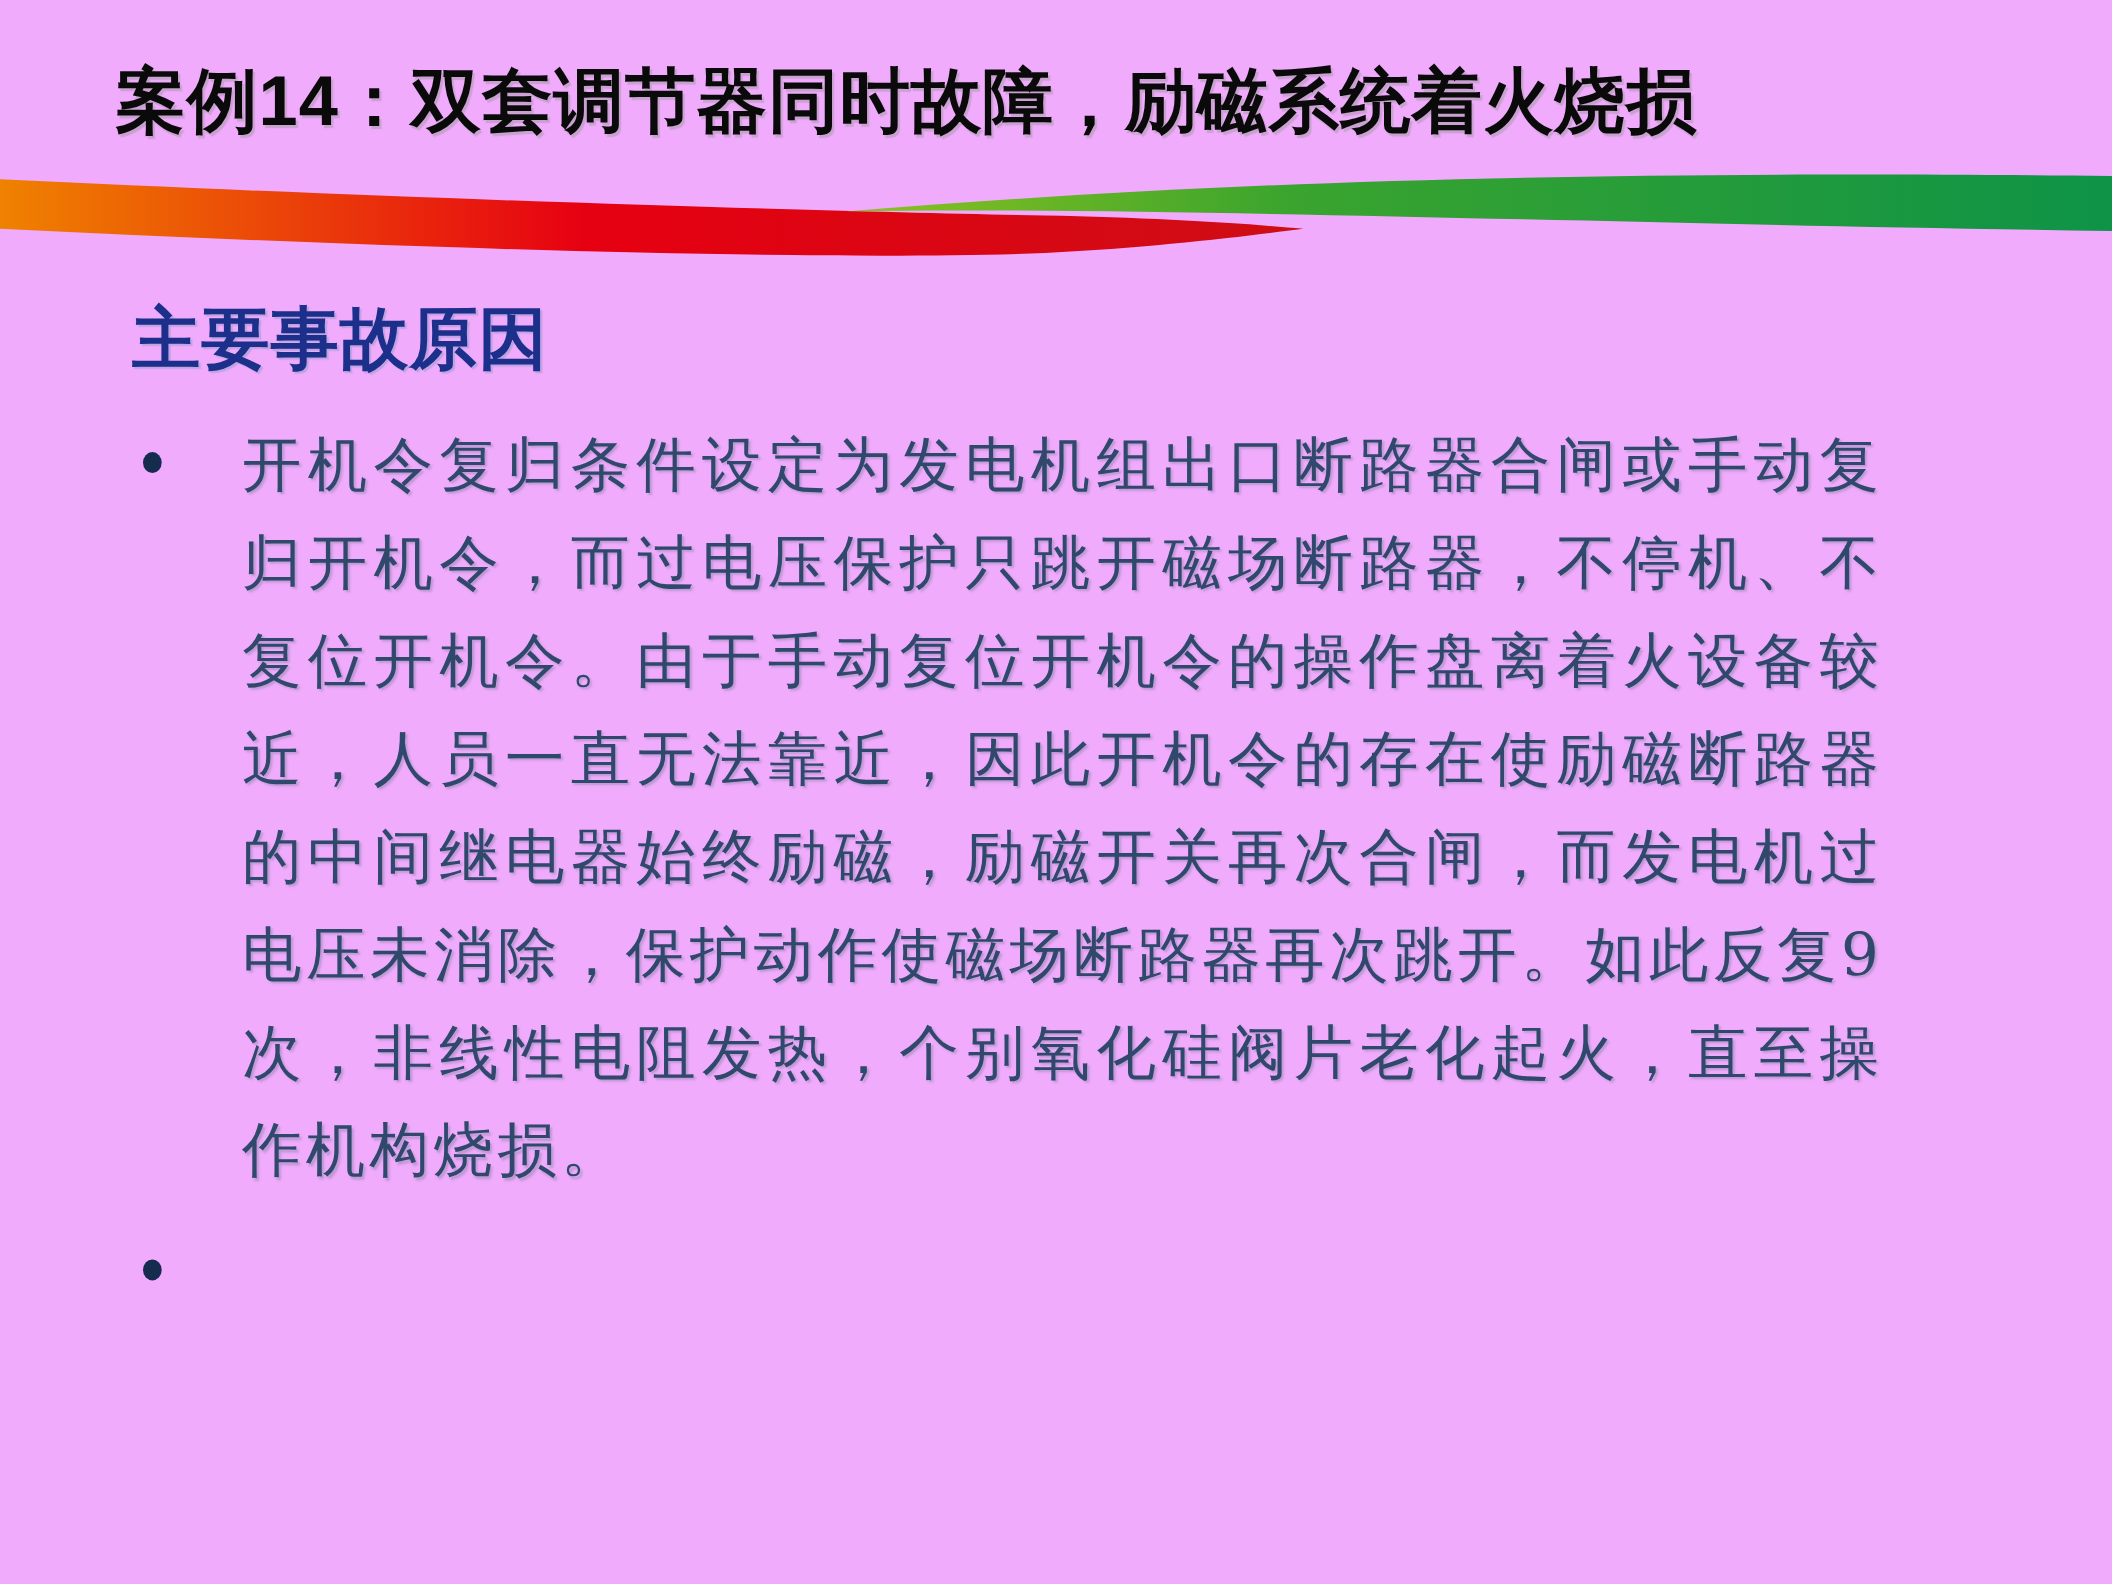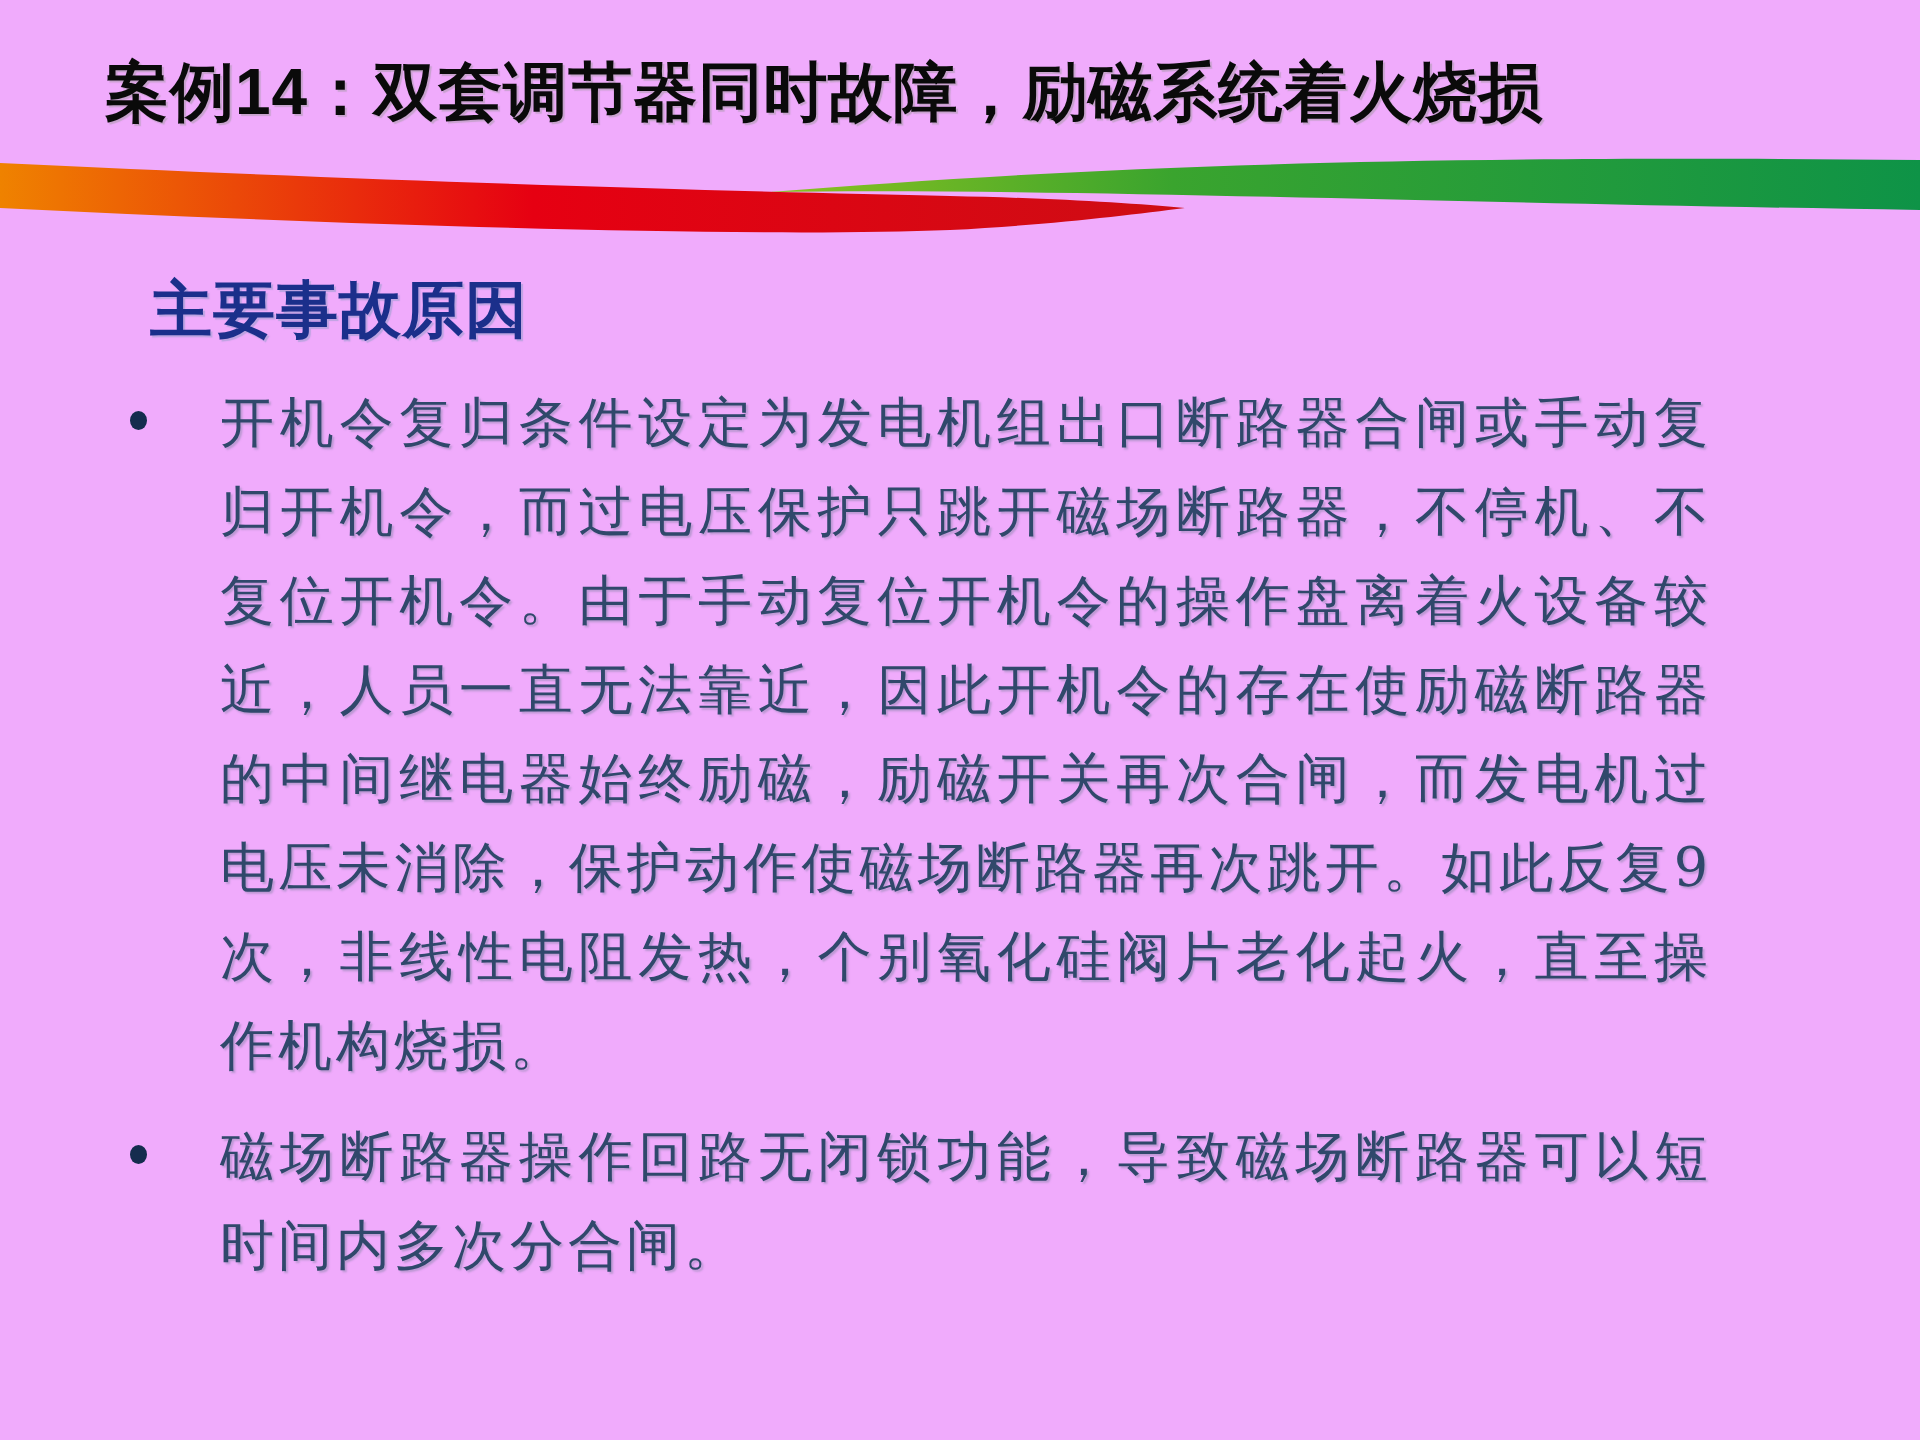--- a/index.html
+++ b/index.html
@@ -35,23 +35,23 @@
   .ribbon {
     position: absolute;
     left: 0;
     top: 130px;
     width: 1920px;
     height: 130px;
     display: block;
   }
   .section-heading {
     position: absolute;
-    left: 150px;
+    left: 120px;
     top: 274px;
-    font-family: Liberation Sans, sans-serif;
+    font-family: Liberation Serif, serif;
     font-weight: bold;
     font-size: 62px;
     line-height: 1.15;
     letter-spacing: 1px;
     color: #1b2f8b;
     white-space: nowrap;
     text-shadow: 2px 2px 1px rgba(140,155,200,0.5);
   }
   .bullet-list {
     position: absolute;
@@ -110,17 +110,16 @@
 
   <div class="section-heading">主要事故原因</div>
 
   <ul class="bullet-list">
     <li class="bullet-item">
       <span class="bullet-dot"></span>
       <span>开机令复归条件设定为发电机组出口断路器合闸或手动复归开机令，而过电压保护只跳开磁场断路器，不停机、不复位开机令。由于手动复位开机令的操作盘离着火设备较近，人员一直无法靠近，因此开机令的存在使励磁断路器的中间继电器始终励磁，励磁开关再次合闸，而发电机过电压未消除，保护动作使磁场断路器再次跳开。如此反复9次，非线性电阻发热，个别氧化硅阀片老化起火，直至操作机构烧损。</span>
     </li>
     <li class="bullet-item">
       <span class="bullet-dot"></span>
-      <span>磁场断路器操作回路无闭锁功能，导致磁场断路器可以短时间内多次分合闸。</span>
     </li>
   </ul>
 
 </div>
 
 </body></html>

